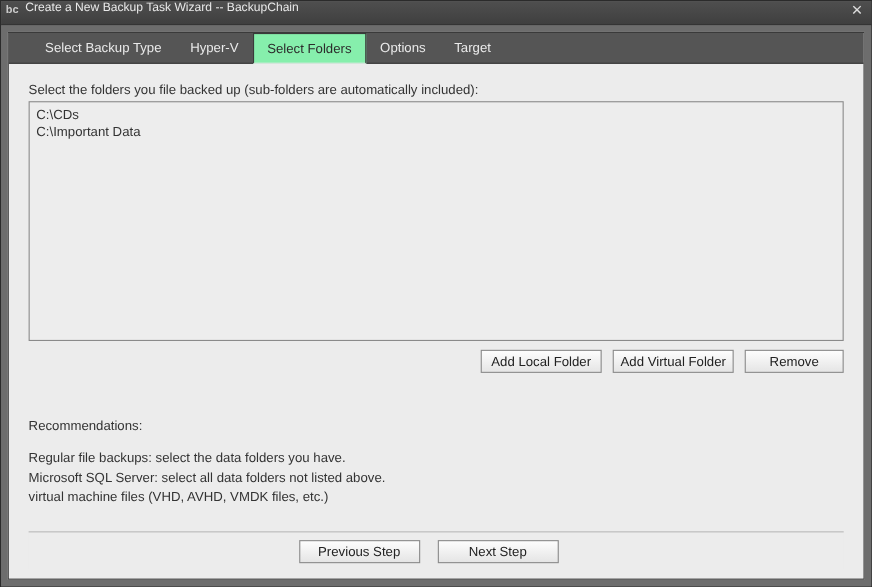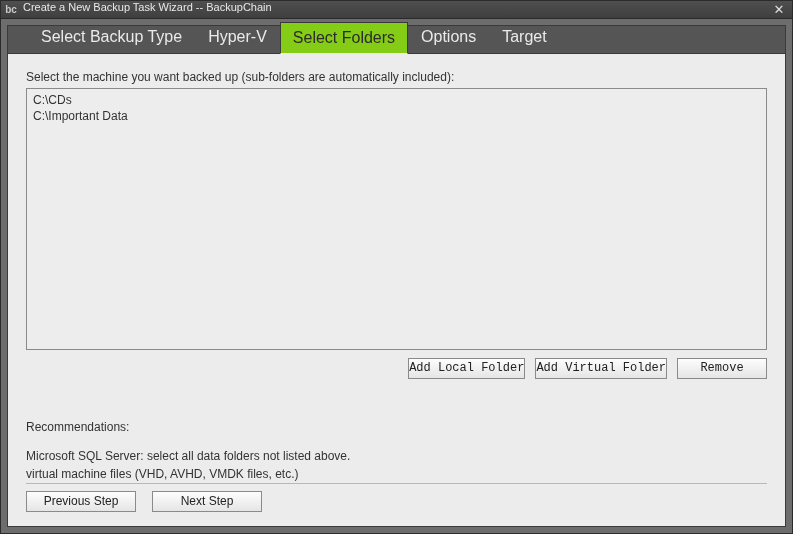--- a/index.html
+++ b/index.html
@@ -59,61 +59,60 @@
   .tabstrip {
     background: #555555;
     border-bottom: 1px solid #3a3a3a;
     height: 28px;
     display: flex;
     align-items: flex-end;
     padding-left: 20px;
   }
   .tab {
     color: #eaeaea;
-    font-size: 16px;
+    font-size: 12px;
     padding: 6px 12px 6px 12px;
     cursor: pointer;
     border: 1px solid transparent;
     position: relative;
   }
   .tab.active {
-    background: #84cc16;
+    background: #86efac;
     color: #2c2c2c;
     border: 1px solid #3a3a3a;
     border-bottom: 1px solid #ececec;
     margin-bottom: -1px;
   }
   .content {
     flex: 1;
     padding: 16px 18px 8px 18px;
     color: #333;
     display: flex;
     flex-direction: column;
   }
   .instr {
     margin-bottom: 4px;
   }
   .folder-list {
     border: 1px solid #8a8a8a;
     background: #ededed;
-    height: 262px;
+    height: 218px;
     padding: 3px 4px;
     font-size: 12px;
     color: #333;
     overflow: auto;
   }
   .folder-list .item {
     padding: 1px 2px;
   }
   .btn-row {
     display: flex;
     justify-content: flex-end;
     gap: 10px;
     margin-top: 8px;
-    font-family: Liberation Mono, monospace;
   }
   button.winbtn {
     min-width: 110px;
     height: 21px;
     font-size: 12px;
     font-family: inherit;
     background: linear-gradient(#fdfdfd, #e5e5e5);
     border: 1px solid #8a8a8a;
     cursor: pointer;
     color: #222;
@@ -123,21 +122,21 @@
     line-height: 1.45;
     color: #333;
   }
   .recs .heading { margin-bottom: 12px; margin-top: 20px; }
   .footer {
     margin-top: auto;
     border-top: 1px solid #b9b9b9;
     background: #ececec;
     height: 35px;
     display: flex;
-    justify-content: flex-start;
+    justify-content: center;
     align-items: center;
     padding-right: 14px;
     gap: 16px;
   }
 </style>
 </head>
 <body>
 
 <div class="window">
 
@@ -153,35 +152,36 @@
       <div class="tabstrip">
         <div class="tab">Select Backup Type</div>
         <div class="tab">Hyper-V</div>
         <div class="tab active">Select Folders</div>
         <div class="tab">Options</div>
         <div class="tab">Target</div>
       </div>
 
       <div class="content">
 
-        <div class="instr">Select the machine you want backed up (sub-folders are automatically included):</div>
+        <div class="instr">Select the folders you file backed up (sub-folders are automatically included):</div>
 
         <div class="folder-list">
           <div class="item">C:\CDs</div>
           <div class="item">C:\Important Data</div>
         </div>
 
         <div class="btn-row">
           <button class="winbtn">Add Local Folder</button>
           <button class="winbtn">Add Virtual Folder</button>
           <button class="winbtn" style="min-width:90px">Remove</button>
         </div>
 
         <div class="recs">
           <div class="heading">Recommendations:</div>
+          <div>Regular file backups: select the data folders you have.</div>
           <div>Microsoft SQL Server: select all data folders not listed above.</div>
           <div>virtual machine files (VHD, AVHD, VMDK files, etc.)</div>
         </div>
 
         <div class="footer">
           <button class="winbtn">Previous Step</button>
           <button class="winbtn">Next Step</button>
         </div>
 
       </div>

